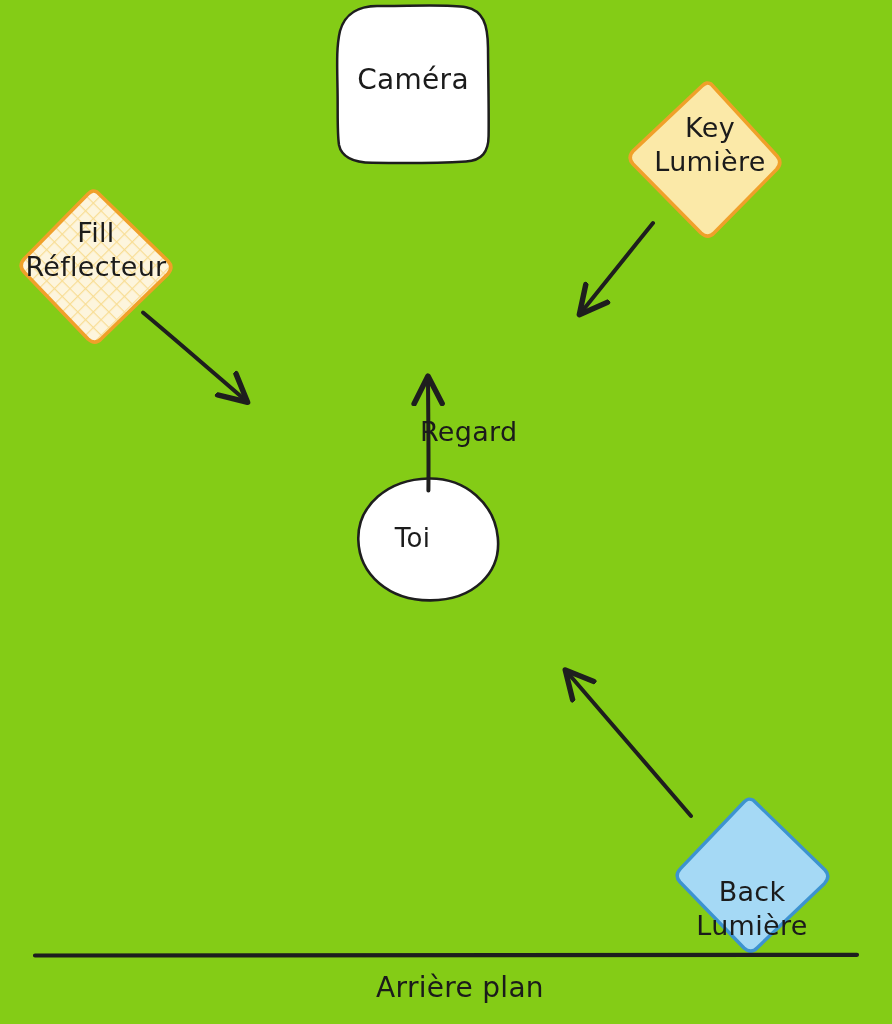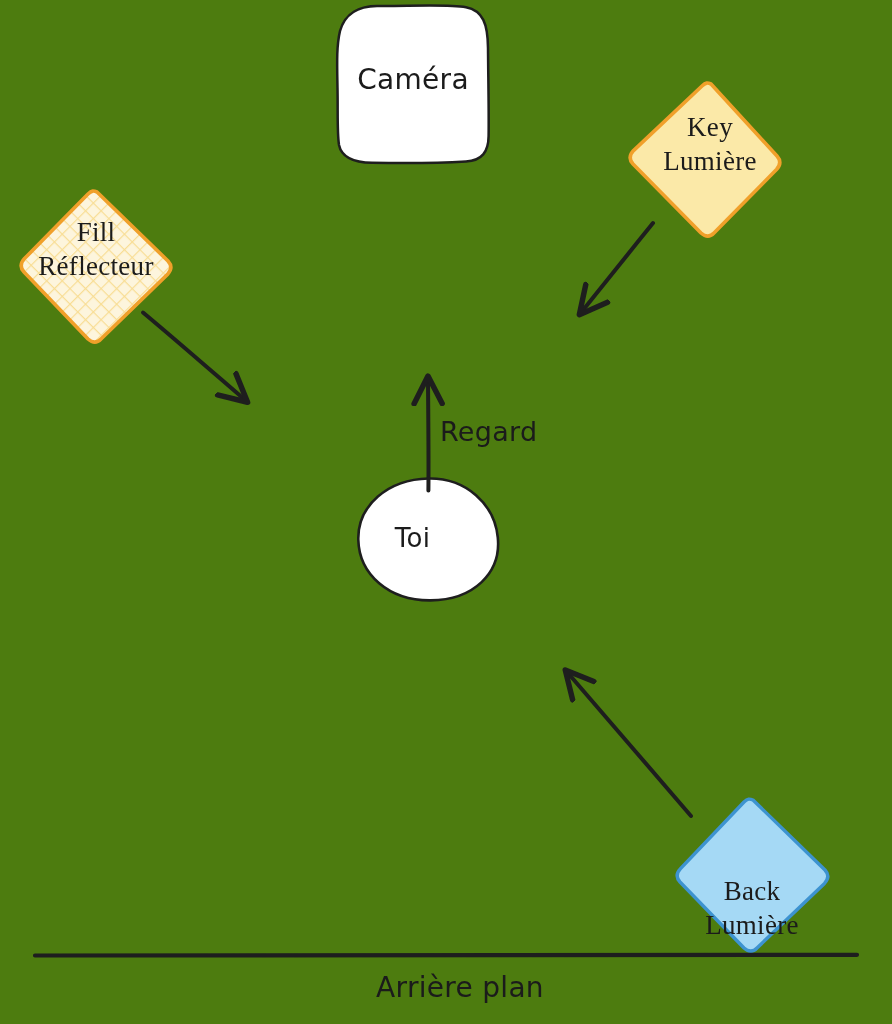--- a/index.html
+++ b/index.html
@@ -11,21 +11,21 @@
   body {
     width: 892px;
     height: 1024px;
     overflow: hidden;
     font-family: "DejaVu Sans", sans-serif;
   }
   #stage {
     position: relative;
     width: 892px;
     height: 1024px;
-    background: #4d7c0f;
+    background: #84cc16;
   }
   #scene {
     position: absolute;
     top: 0;
     left: 0;
     width: 892px;
     height: 1024px;
   }
   .node-label {
     position: absolute;
@@ -34,28 +34,27 @@
     font-family: "DejaVu Sans", sans-serif;
     font-size: 27px;
     line-height: 1.22;
     letter-spacing: 0.3px;
     white-space: nowrap;
     pointer-events: none;
     -webkit-font-smoothing: antialiased;
   }
   .node-label.two-line {
     line-height: 1.25;
-    font-family: Liberation Serif, serif;
   }
   .lbl-camera   { left: 337px; top: 63px;  width: 152px; font-size: 28px; }
   .lbl-key      { left: 610px; top: 111px; width: 200px; font-size: 27px; }
   .lbl-fill     { left:  -4px; top: 216px; width: 200px; font-size: 27px; }
   .lbl-back     { left: 652px; top: 830px; width: 200px; font-size: 27px; margin-top: 45px; }
   .lbl-toi      { left: 342px; top: 523px; width: 141px; font-size: 26px; }
-  .lbl-regard   { left: 440px; top: 416px; width: 130px; font-size: 27px; text-align: left; }
+  .lbl-regard   { left: 420px; top: 416px; width: 130px; font-size: 27px; text-align: left; }
   .lbl-backdrop { left: 300px; top: 971px; width: 320px; font-size: 28px; }
 </style>
 </head>
 <body>
 
 <div id="stage">
 
   <svg id="scene" viewBox="0 0 892 1024" xmlns="http://www.w3.org/2000/svg">
     <defs>
       <pattern id="hatchPattern" width="11" height="11" patternUnits="userSpaceOnUse" patternTransform="rotate(45)">

